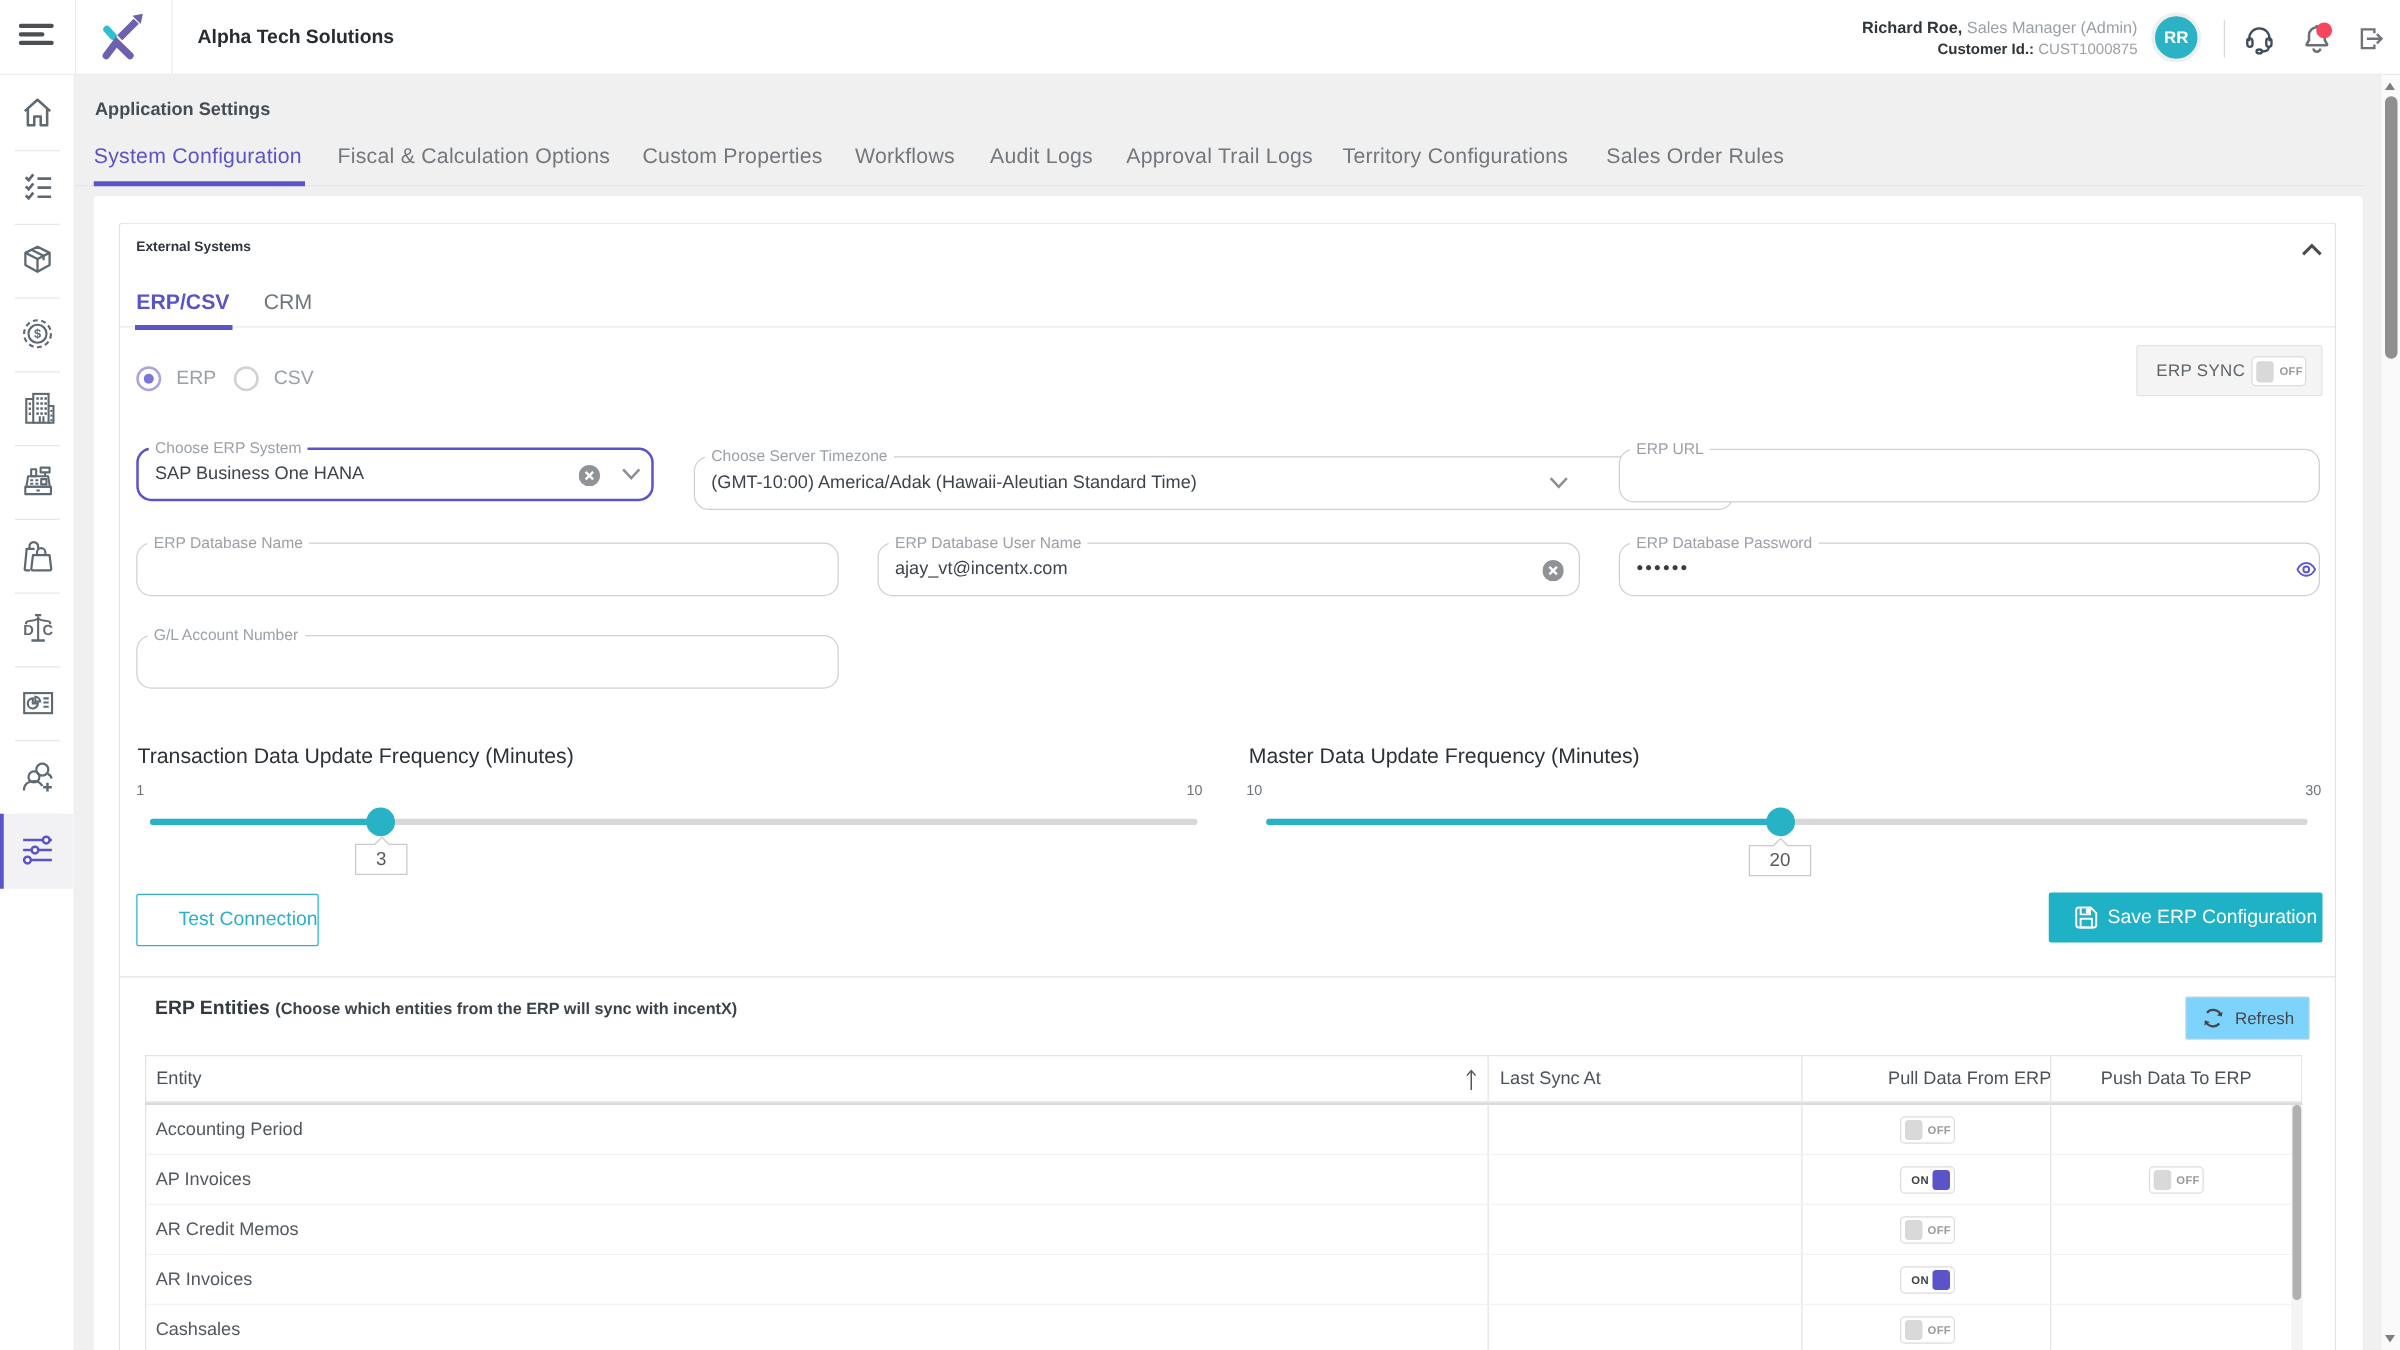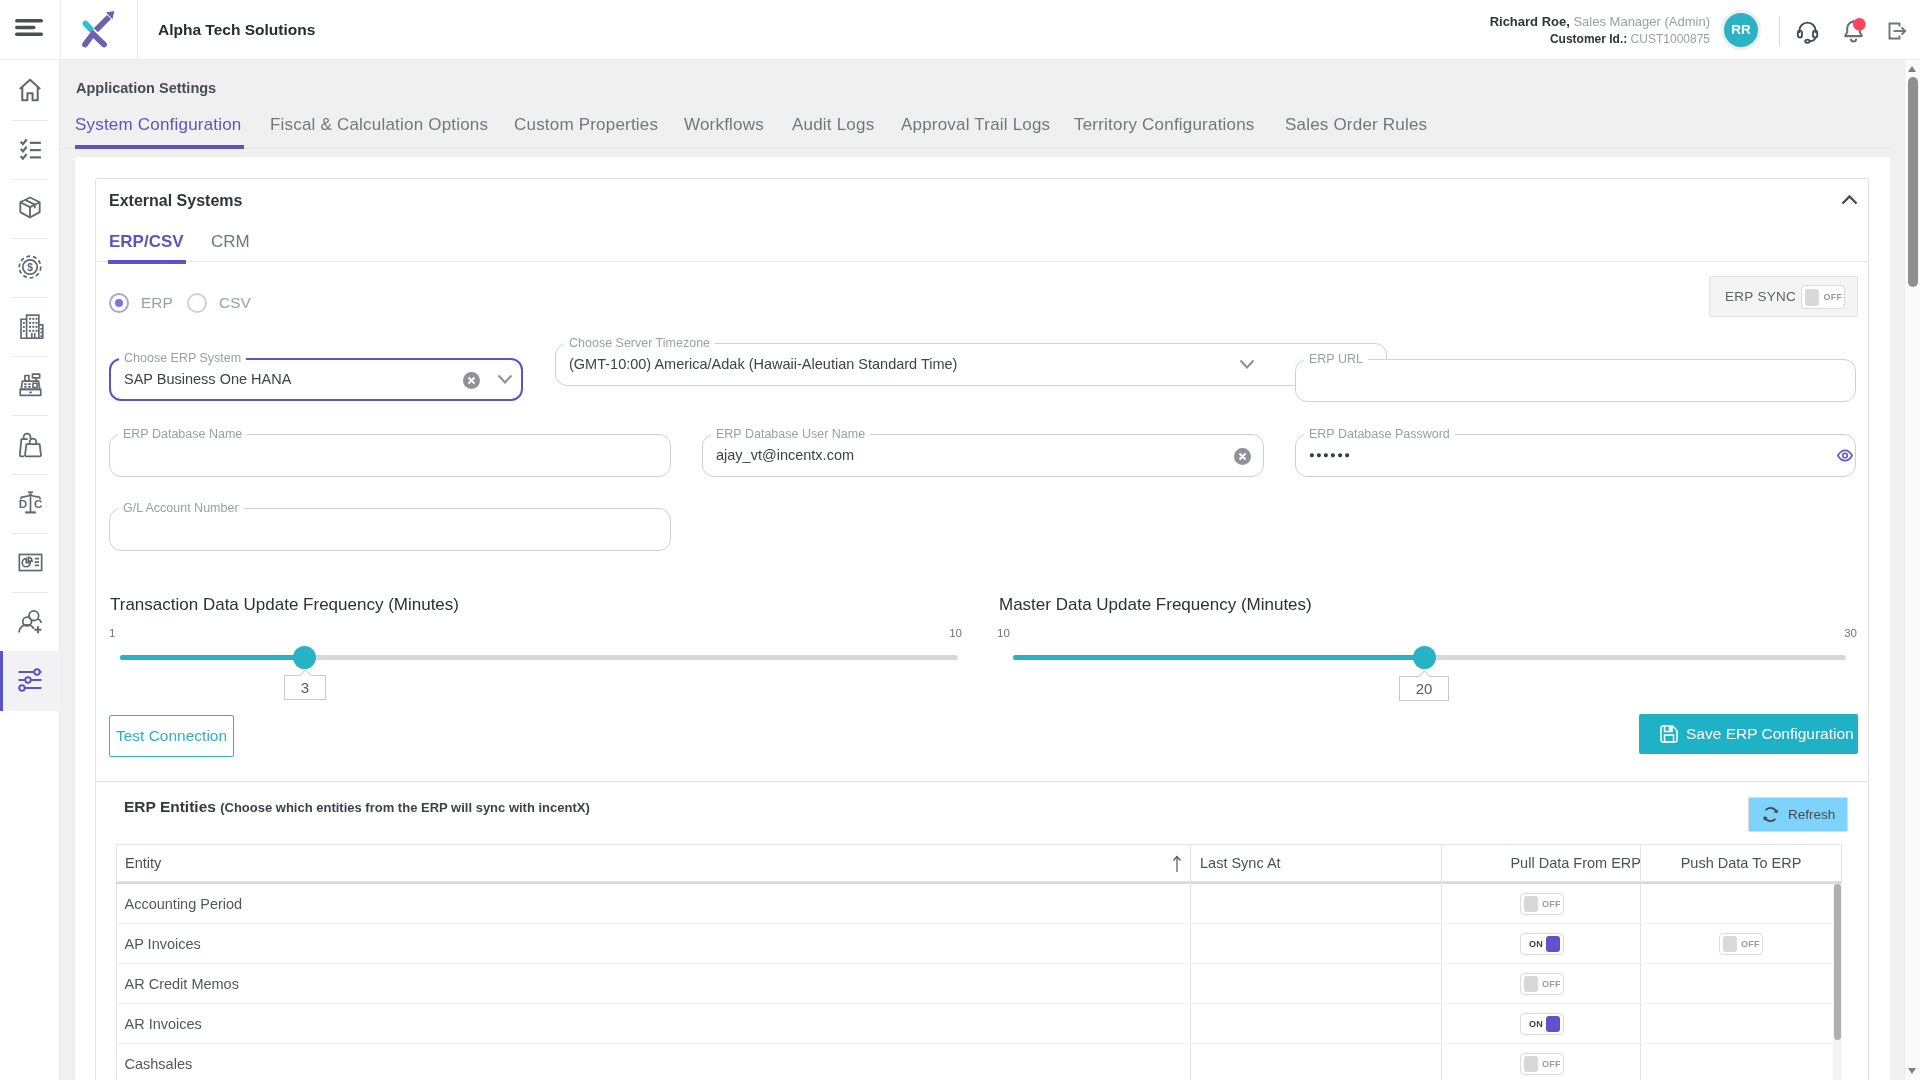--- a/index.html
+++ b/index.html
@@ -55,21 +55,21 @@
     <span class="abs" style="left:624px">Workflows</span>
     <span class="abs" style="left:732px">Audit Logs</span>
     <span class="abs" style="left:841px">Approval Trail Logs</span>
     <span class="abs" style="left:1014px">Territory Configurations</span>
     <span class="abs" style="left:1225px">Sales Order Rules</span>
   </div>
   <div class="abs" style="left:0;top:88px;width:1831px;height:1px;background:#e5e5e6"></div>
   <div class="abs" style="left:15px;top:85px;width:169px;height:4px;background:#5a54c8"></div>
   <div id="panel">
     <div id="card">
-      <div class="abs" style="left:13px;top:13px;font-size:16px;font-weight:bold;color:#2f353a">External Systems</div>
+      <div class="abs" style="left:13px;top:13px;font-size:11px;font-weight:bold;color:#2f353a">External Systems</div>
       <svg class="abs" style="left:1745px;top:15px" width="17" height="12" viewBox="0 0 17 12" fill="none" stroke="#4b4b4b" stroke-width="2.4">
           <path d="M1.5 9.5 L8.5 2.5 L15.5 9.5"></path>
         </svg>
       <div class="abs" style="left:13px;top:53px;font-size:17px;font-weight:bold;color:#5a54c8">ERP/CSV</div>
       <div class="abs" style="left:115px;top:53px;font-size:17px;color:#6f767c">CRM</div>
       <div class="abs" style="left:0;top:81.5px;width:1772px;height:1px;background:#e8e8e9"></div>
       <div class="abs" style="left:12px;top:80.5px;width:78px;height:4px;background:#5a54c8"></div>
       <div class="abs" style="left:13px;top:114px;width:20px;height:20px;border:2px solid #a9a3e2;border-radius:50%">
         <div class="abs" style="left:4px;top:4px;width:8px;height:8px;border-radius:50%;background:#7c74d8"></div>
       </div>
@@ -88,21 +88,21 @@
         <span class="lbl" style="top:-10px">Choose ERP System</span>
           <span class="val" style="top:-1px">SAP Business One HANA</span>
         <svg class="abs" style="left:352px;top:11.5px" width="17" height="17" viewBox="0 0 17 17">
             <circle cx="8.5" cy="8.5" r="8.5" fill="#8f9296"></circle>
             <path d="M5.5 5.5 L11.5 11.5 M11.5 5.5 L5.5 11.5" stroke="#fff" stroke-width="1.9"></path>
           </svg>
         <svg class="abs" style="left:386px;top:14px" width="16" height="11" viewBox="0 0 16 11" fill="none" stroke="#8c9094" stroke-width="2">
             <path d="M1.5 1.5 L8 8.5 L14.5 1.5"></path>
           </svg>
       </div>
-      <div class="field" style="left:459px;top:164px;width:832px">
+      <div class="field" style="left:459px;top:186px;width:832px">
         <span class="lbl">Choose Server Timezone</span>
           <span class="val">(GMT-10:00) America/Adak (Hawaii-Aleutian Standard Time)</span>
         <svg class="abs" style="left:683px;top:15px" width="16" height="11" viewBox="0 0 16 11" fill="none" stroke="#8c9094" stroke-width="2">
             <path d="M1.5 1.5 L8 8.5 L14.5 1.5"></path>
           </svg>
       </div>
       <div class="field" style="left:13px;top:254.5px;width:562px">
         <span class="lbl">ERP Database Name</span>
       </div>
       <div class="field" style="left:1199px;top:179.5px;width:561px">
@@ -136,21 +136,21 @@
       <div class="knobc" style="left:197px;top:467px"></div>
       <div class="vbox" style="left:188px;top:496px;width:42px">3<div class="caret"></div></div>
       <div class="abs" style="left:903px;top:416px;font-size:17px;color:#2b3237">Master Data Update Frequency (Minutes)</div>
       <div class="abs" style="left:901px;top:448px;font-size:11.5px;color:#6f7478">10</div>
       <div class="abs" style="left:1741px;top:448px;font-size:11.5px;color:#6f7478;width:20px;text-align:right">30</div>
       <div class="rail" style="left:917px;top:476px;width:833px"></div>
       <div class="fill" style="left:917px;top:476px;width:412px"></div>
       <div class="knobc" style="left:1317px;top:467px"></div>
       <div class="vbox" style="left:1303px;top:497px;width:50px">20<div class="caret"></div></div>
 
-      <div class="abs" style="left:13px;top:536px;width:125px;height:42px;border:1px solid #2fb2c9;border-radius:2px;text-align:center;line-height:40px;font-size:15.5px;color:#2cb0c7">Test Connection</div>
+      <div class="abs" style="left:13px;top:536px;width:146px;height:42px;border:1px solid #2fb2c9;border-radius:2px;text-align:right;line-height:40px;font-size:15.5px;color:#2cb0c7">Test Connection</div>
       <div class="abs" style="left:1543px;top:535px;width:219px;height:40px;background:#1fb1c6;border-radius:2px;color:#fff">
         <svg class="abs" style="left:20px;top:10px" width="20" height="20" viewBox="0 0 20 20" fill="none" stroke="#fff" stroke-width="1.5">
           <path d="M2 4 a2 2 0 0 1 2 -2 H13.5 L18 6.5 V16 a2 2 0 0 1 -2 2 H4 a2 2 0 0 1 -2 -2 Z"></path>
           <path d="M5.5 2 V7.5 H13 V2"></path>
             <rect x="10.5" y="3.5" width="1.6" height="2.4" fill="#fff"></rect>
           <rect x="5.5" y="11" width="9" height="7"></rect>
         </svg>
         <span class="abs" style="left:47px;top:0;line-height:40px;font-size:15.5px;white-space:nowrap">Save ERP Configuration</span>
       </div>
       <div class="abs" style="left:0;top:602px;width:1772px;height:1px;background:#e4e4e5"></div>

